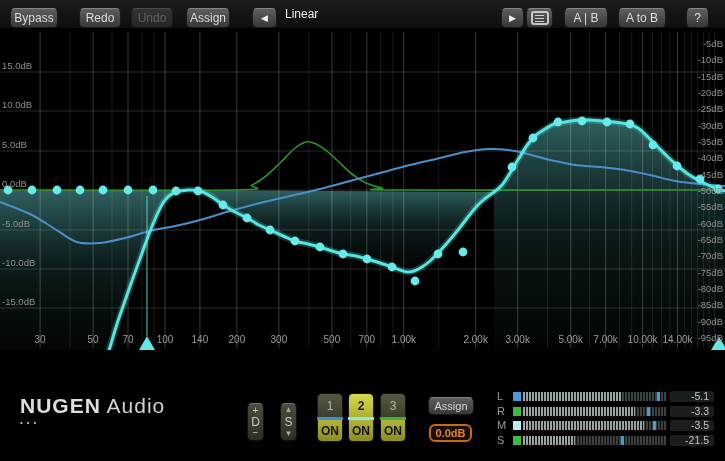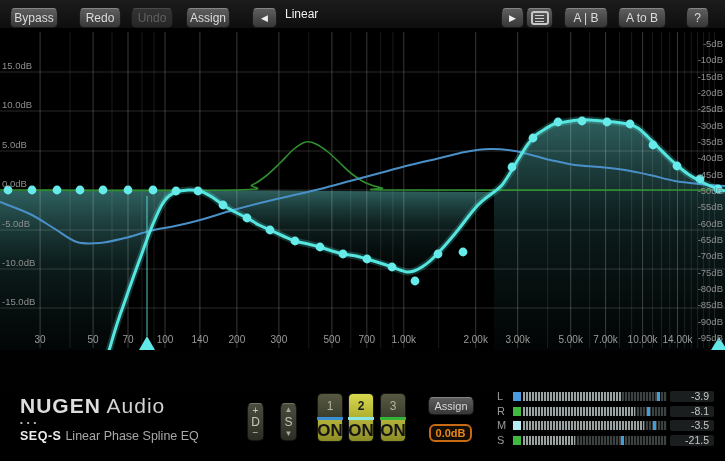--- a/index.html
+++ b/index.html
@@ -38,21 +38,21 @@
   .stackbtn .s1{font-size:10px;line-height:1;}
   .stackbtn .s2{font-size:12px;line-height:1;}
   .stackbtn .arrow{font-size:8px;color:#a8a8a0;line-height:1;}
   .band{position:absolute;top:3px;width:26px;height:52px;}
   .band-top{height:24px;border-radius:5px 5px 0 0;display:flex;align-items:center;justify-content:center;
             font-size:12px;background:linear-gradient(#565840,#3d3f2e);color:#b2b49e;
             border:1px solid #161616;border-bottom:none;box-sizing:border-box;}
   .band-top.sel{background:linear-gradient(#d8d84e,#b0b030);color:#1c1c1c;font-weight:bold;}
   .band-stripe{height:3px;}
   .band-on{height:22px;border-radius:0 0 5px 5px;display:flex;align-items:center;justify-content:center;
-           font-size:17px;font-weight:bold;background:linear-gradient(#b2b23a,#8c8c26);color:#151515;
+           font-size:12px;font-weight:bold;background:linear-gradient(#b2b23a,#8c8c26);color:#151515;
            border:1px solid #161616;border-top:none;box-sizing:border-box;}
   .assign-btn{position:absolute;top:7px;left:428px;width:46px;height:18px;
         display:flex;align-items:center;justify-content:center;background:linear-gradient(#5e5e5e,#373737);
         border:1px solid #1a1a1a;border-top-color:#858585;border-radius:5px;color:#d8d8d8;font-size:11px;
         box-sizing:border-box;}
   .trim-box{position:absolute;top:34px;left:429px;width:43px;height:18px;
         display:flex;align-items:center;justify-content:center;border:2px solid #c76a14;border-radius:6px;
         background:#140d04;color:#e8871e;font-size:11px;font-weight:bold;box-sizing:border-box;}
   .meter-row{position:absolute;left:490px;height:12px;width:230px;}
   .meter-label{position:absolute;left:7px;top:0;color:#9a9a9a;font-size:11px;line-height:11px;}
@@ -242,23 +242,20 @@
   
   
 </div>
 
 <div class="bottom">
   <div class="logo">
     <div class="logo-line1">
       <span class="brand">NUGEN</span> <span>Audio</span>
     </div>
     <div class="logo-dots">•••</div>
-    <div class="logo-line2">
-      <span class="prod">SEQ-S</span><span class="tag">Linear Phase Spline EQ</span>
-    </div>
   </div>
 
   <div class="stackbtn" style="left:247px;top:13px;">
     <span class="s1">+</span>
     <span class="s2">D</span>
     <span class="s1">−</span>
   </div>
   <div class="stackbtn" style="left:280px;top:13px;">
     <span class="arrow">▲</span>
     <span class="s2">S</span>
@@ -287,30 +284,30 @@
   <div class="trim-box">0.0dB</div>
 
   <div id="meters-container">
       <div class="meter-row" style="top: 1px;">
         <div class="meter-label">L</div>
         <div class="meter-src" style="background:#4a9ae0"></div>
         <div class="meter-bar">
           <div class="meter-lit" style="width:69%"></div>
           <div class="meter-peak" style="left:93%"></div>
         </div>
-        <div class="meter-val">-3.9</div>
+        <div class="meter-val">-5.1</div>
       </div>
       <div class="meter-row" style="top: 15.5px;">
         <div class="meter-label">R</div>
         <div class="meter-src" style="background:#3fba3f"></div>
         <div class="meter-bar">
           <div class="meter-lit" style="width:78%"></div>
           <div class="meter-peak" style="left:86%"></div>
         </div>
-        <div class="meter-val">-8.1</div>
+        <div class="meter-val">-3.3</div>
       </div>
       <div class="meter-row" style="top: 30px;">
         <div class="meter-label">M</div>
         <div class="meter-src" style="background:#b9ecf2"></div>
         <div class="meter-bar">
           <div class="meter-lit" style="width:84%"></div>
           <div class="meter-peak" style="left:90%"></div>
         </div>
         <div class="meter-val">-3.5</div>
       </div>

